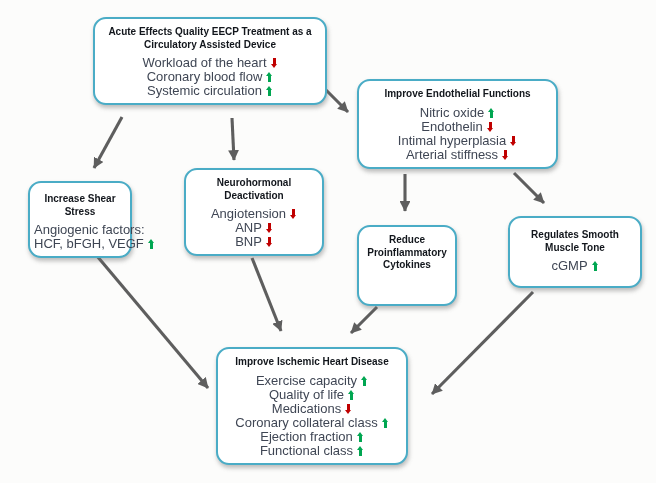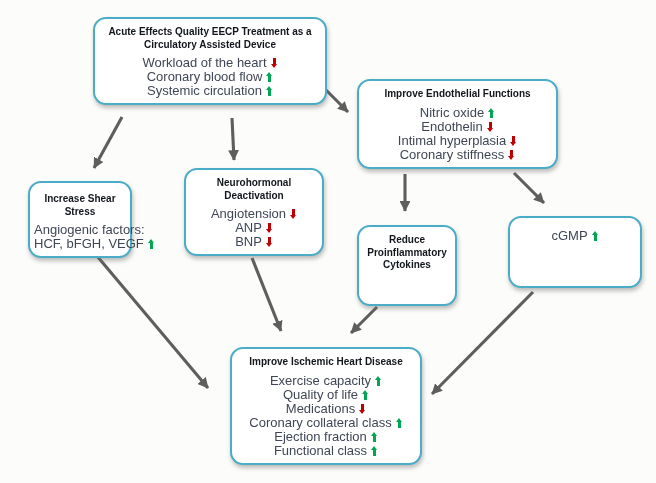--- a/index.html
+++ b/index.html
@@ -66,21 +66,21 @@
     content:"";position:absolute;left:2px;bottom:4px;width:3px;height:6px;
     background:var(--down-color);
   }
   
   .n-acute{left:93px;top:17px;width:234px;min-height:87px;}
   .n-endo{left:357px;top:79px;width:201px;min-height:86px;}
   .n-shear{left:28px;top:181px;width:104px;min-height:64px;padding-top:10px;}
   .n-neuro{left:184px;top:168px;width:140px;min-height:80px;}
   .n-cyto{left:357px;top:225px;width:100px;min-height:81px;}
   .n-muscle{left:508px;top:216px;width:134px;min-height:72px;padding-top:11px;}
-  .n-ischemic{left:230px;top:347px;width:192px;min-height:112px;}
+  .n-ischemic{left:216px;top:347px;width:192px;min-height:112px;}
 </style>
 </head>
 <body>
 
 <div class="canvas">
 
   <svg class="connectors" width="656" height="483" viewBox="0 0 656 483" xmlns="http://www.w3.org/2000/svg">
     <defs>
       <marker id="arrowhead" viewBox="0 0 3.4 3.4" refX="3.1" refY="1.7" markerWidth="3.5" markerHeight="3.5" orient="auto">
         <path class="arrowhead-path" d="M0,0 L3.3,1.7 L0,3.4 Z"></path>
@@ -105,21 +105,21 @@
       <div class="item"><span>Systemic circulation</span><span class="trend" data-dir="up"></span></div>
     </div>
   </div>
 
   <div class="node n-endo">
     <div class="node-title">Improve Endothelial Functions</div>
     <div class="node-items">
       <div class="item"><span>Nitric oxide</span><span class="trend" data-dir="up"></span></div>
       <div class="item"><span>Endothelin</span><span class="trend" data-dir="down"></span></div>
       <div class="item"><span>Intimal hyperplasia</span><span class="trend" data-dir="down"></span></div>
-      <div class="item"><span>Coronary stiffness</span><span class="trend" data-dir="down"></span></div>
+      <div class="item"><span>Arterial stiffness</span><span class="trend" data-dir="down"></span></div>
     </div>
   </div>
 
   <div class="node n-shear">
     <div class="node-title">Increase Shear Stress</div>
     <div class="node-items">
       <div class="item"><span>Angiogenic factors:</span></div>
       <div class="item"><span>HCF, bFGH, VEGF</span><span class="trend" data-dir="up"></span></div>
     </div>
   </div>
@@ -131,20 +131,21 @@
       <div class="item"><span>ANP</span><span class="trend" data-dir="down"></span></div>
       <div class="item"><span>BNP</span><span class="trend" data-dir="down"></span></div>
     </div>
   </div>
 
   <div class="node n-cyto">
     <div class="node-title">Reduce Proinflammatory Cytokines</div>
   </div>
 
   <div class="node n-muscle">
+    <div class="node-title">Regulates Smooth Muscle Tone</div>
     <div class="node-items">
       <div class="item"><span>cGMP</span><span class="trend" data-dir="up"></span></div>
     </div>
   </div>
 
   <div class="node n-ischemic">
     <div class="node-title">Improve Ischemic Heart Disease</div>
     <div class="node-items">
       <div class="item"><span>Exercise capacity</span><span class="trend" data-dir="up"></span></div>
       <div class="item"><span>Quality of life</span><span class="trend" data-dir="up"></span></div>

